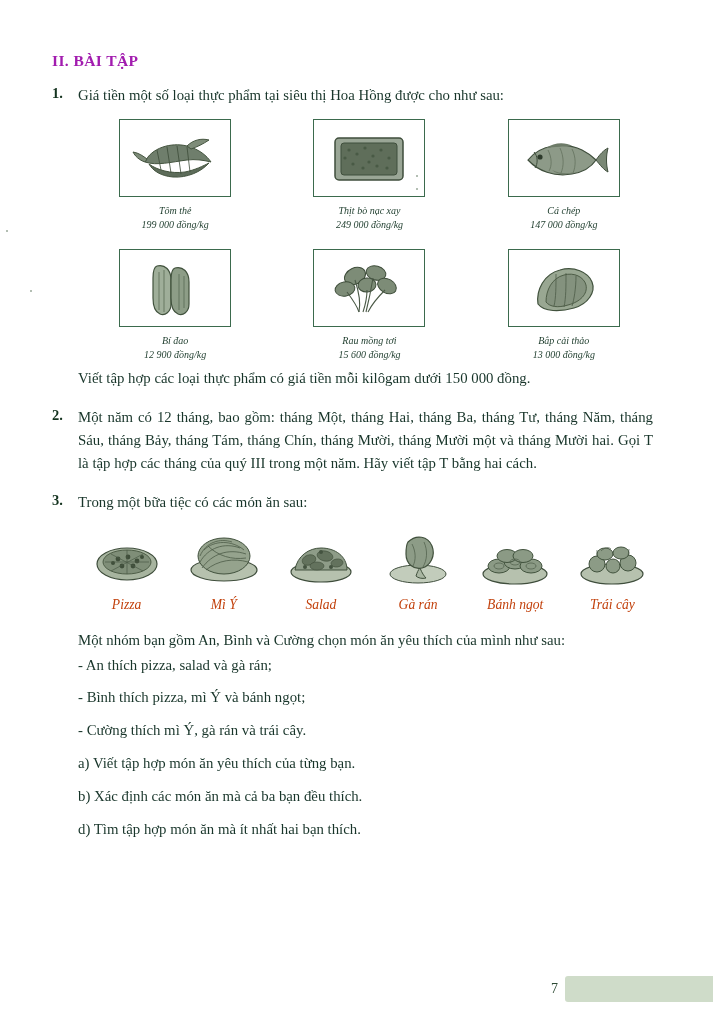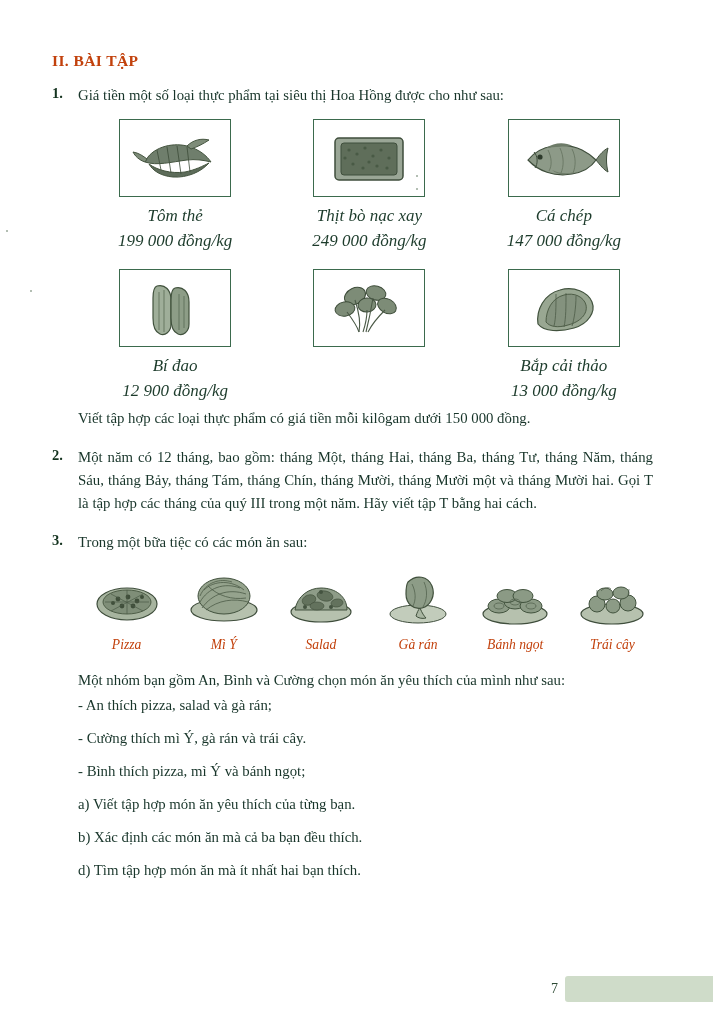--- a/index.html
+++ b/index.html
@@ -19,21 +19,21 @@
     position: absolute;
     inset: 0;
     padding: 44px 52px 0 52px;
     box-sizing: border-box;
   }
   .section-title {
     font-weight: bold;
     font-size: 15.5px;
     letter-spacing: 0.4px;
     margin: 8px 0 14px 0;
-    color: #c2410c;
+    color: #a21caf;
   }
   .ex {
     display: flex;
     align-items: flex-start;
     margin-bottom: 4px;
   }
   .ex-num {
     font-weight: bold;
     width: 26px;
     flex: 0 0 26px;
@@ -69,21 +69,21 @@
     background: #ffffff;
     display: flex;
     align-items: center;
     justify-content: center;
     box-sizing: border-box;
     overflow: hidden;
   }
   .thumb svg { display: block; }
   .cap {
     font-style: italic;
-    font-size: 17px;
+    font-size: 10px;
     text-align: center;
     line-height: 1.45;
     margin-top: 7px;
     color: #1c3b2b;
   }
   .cap .price { display: block; }
   .after-grid {
     margin-top: 10px;
     font-size: 14.8px;
   }
@@ -276,20 +276,24 @@
               </g>
               <g stroke="#4a5946" stroke-width="1.1" fill="none">
                 <path d="M34 24 C38 36 40 46 38 56"></path>
                 <path d="M52 22 C50 34 48 44 45 56"></path>
                 <path d="M26 36 C32 44 36 50 38 56"></path>
                 <path d="M64 34 C56 42 50 50 47 56"></path>
                 <path d="M46 34 C46 44 44 50 42 56"></path>
               </g>
             </svg>
           </div>
+          <div class="cap">
+            <span>Rau mồng tơi</span>
+            <span class="price">15 600 đồng/kg</span>
+          </div>
         </div>
 
         <div class="food-cell" style="margin-top:14px;">
           <div class="thumb">
             <svg width="96" height="64" viewBox="0 0 96 64">
               <path d="M22 48 C20 34 28 18 44 14 C58 10 72 16 76 26 C80 36 72 48 58 52 C44 56 28 56 22 48 Z" fill="#99a792" stroke="#41523d" stroke-width="1.2"></path>
               <path d="M30 46 C30 34 36 22 48 19 C58 16 68 21 70 29 C72 38 64 46 52 49 C42 52 34 51 30 46 Z" fill="#84927e" stroke="#46563f" stroke-width="0.9"></path>
               <g stroke="#4d5c48" stroke-width="0.8" fill="none">
                 <path d="M40 18 C40 30 40 42 38 50"></path>
                 <path d="M50 17 C50 30 50 42 48 51"></path>
@@ -443,22 +447,22 @@
           </div>
           <div class="dish-label">Trái cây</div>
         </div>
 
       </div>
 
       <p class="para" style="margin-top:14px;">Một nhóm bạn gồm An, Bình và Cường chọn món ăn yêu thích của mình như sau:</p>
 
       <div class="sub-list">
         <p>- An thích pizza, salad và gà rán;</p>
+        <p>- Bình thích pizza, mì Ý và bánh ngọt;</p>
         <p>- Cường thích mì Ý, gà rán và trái cây.</p>
-        <p>- Bình thích pizza, mì Ý và bánh ngọt;</p>
       </div>
 
       <div class="sub-list">
         <p>a) Viết tập hợp món ăn yêu thích của từng bạn.</p>
         <p>b) Xác định các món ăn mà cả ba bạn đều thích.</p>
         <p>d) Tìm tập hợp món ăn mà ít nhất hai bạn thích.</p>
       </div>
     </div>
   </div>
 

